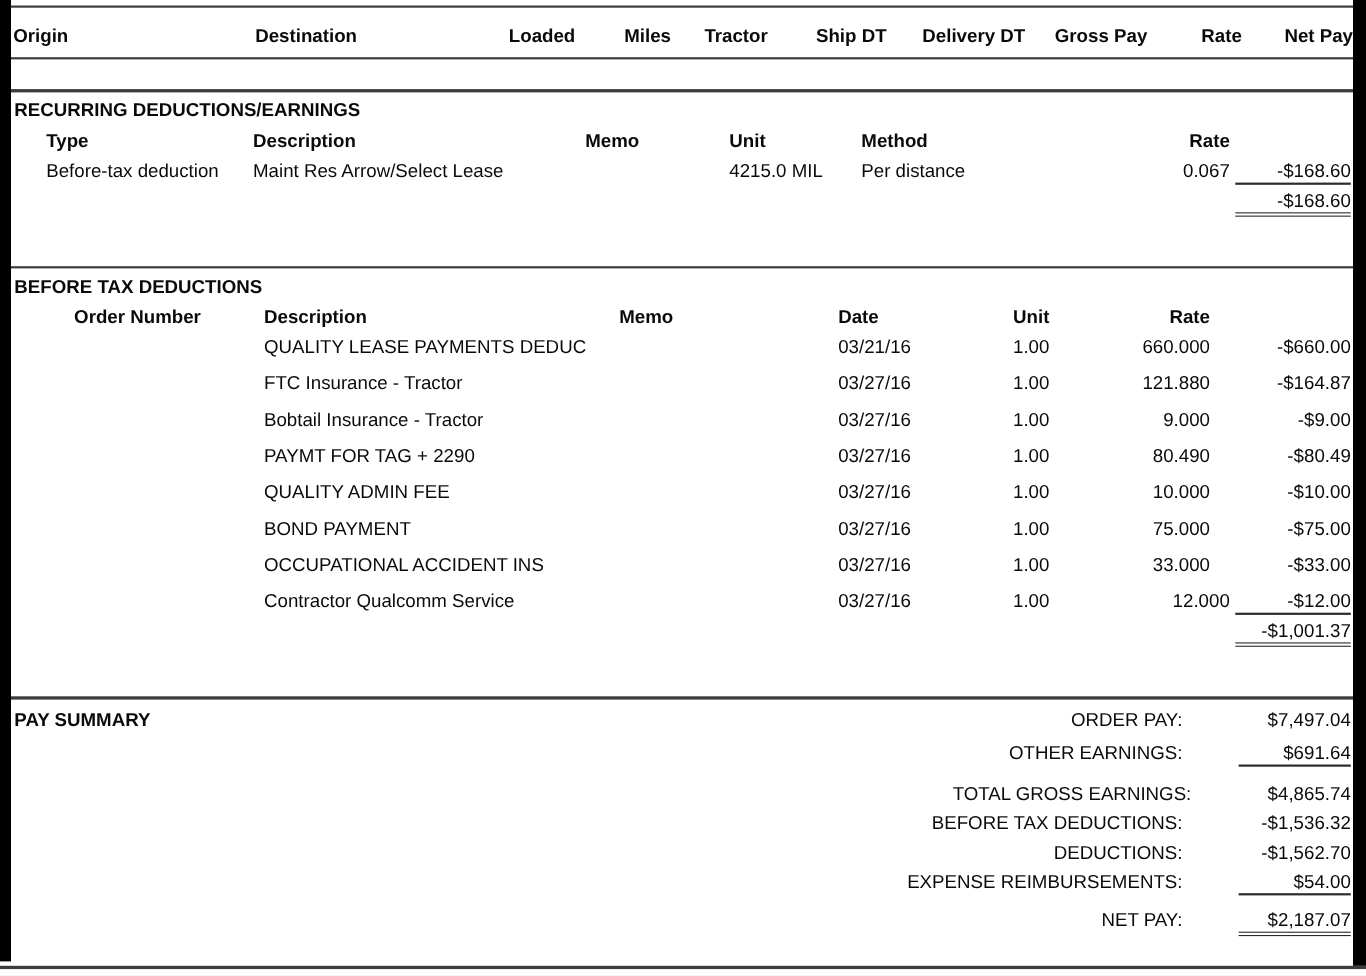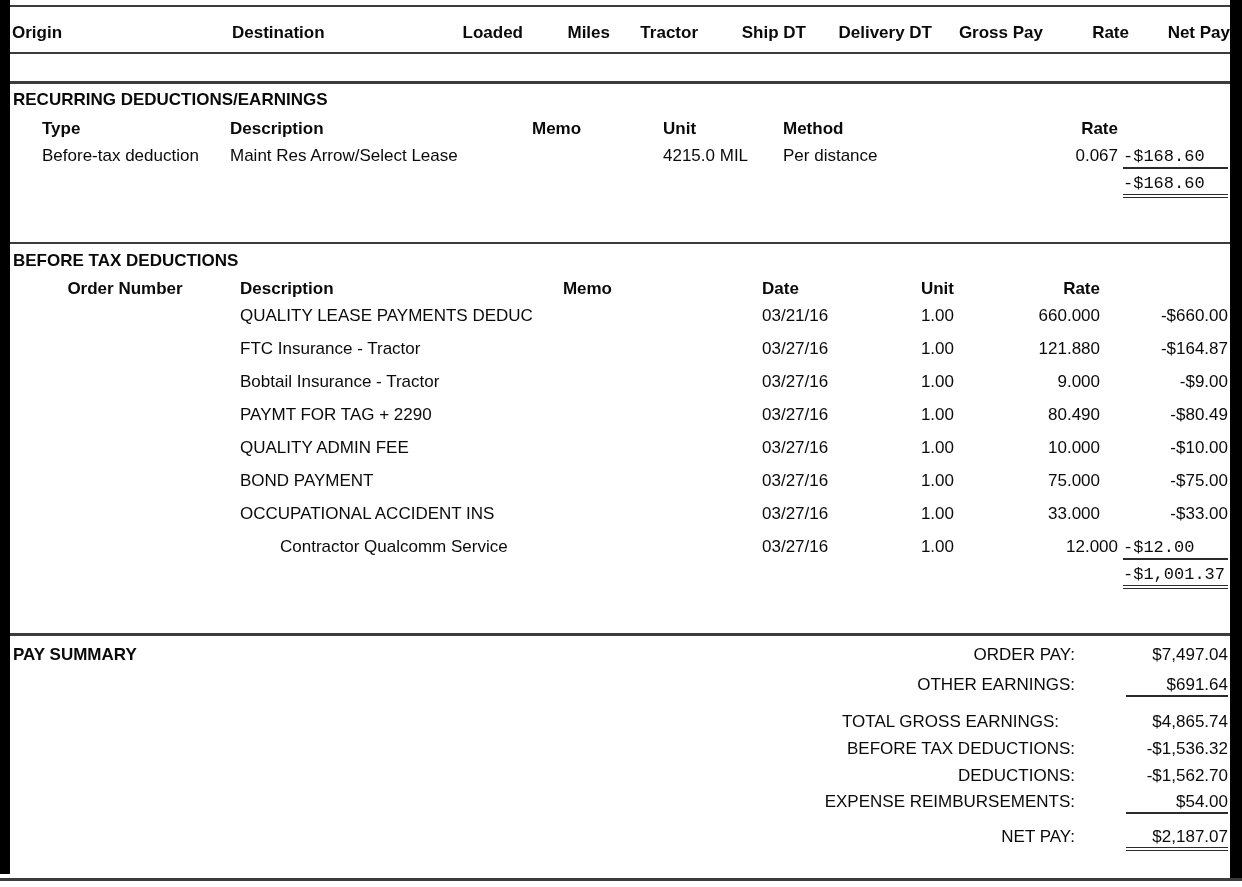--- a/index.html
+++ b/index.html
@@ -13,21 +13,21 @@
   .edgebar { position:absolute; background:var(--edge_bar,#000); }
   .rule { position:absolute; left:0; right:0; height:2px; background:var(--line,#3c3c3c); }
   .rule.heavy { height:3px; }
   .order-header {
     position:absolute; top:23px; left:10px; width:1220px; display:grid;
     grid-template-columns:220px 225px 68px 87px 88px 108px 126px 111px 86px 1fr;
     font-weight:bold;
   }
   .order-header .cl { text-align:left; padding-left:2px; }
   .order-header .cr { text-align:right; }
-  .amtbox { display:inline-block; width:105px; text-align:left;font-family:Liberation Mono, monospace; }
+  .amtbox { display:inline-block; width:105px; text-align:right; }
   .valbox { display:inline-block; width:102px; text-align:right; }
   .u1 { border-bottom:2px solid #2b2b2b; }
   .u2 { border-bottom:4px double #2b2b2b; }
   .ctr { text-align:center; }
 </style>
 </head>
 <body>
 
 <div class="page">
 
@@ -127,40 +127,40 @@
       <div class="abs" style="top:471px; right:14px;">-$75.00</div>
     </div>
     <div>
       <div class="abs" style="top:504px; left:240px;">OCCUPATIONAL ACCIDENT INS</div>
       <div class="abs" style="top:504px; left:762px;">03/27/16</div>
       <div class="abs" style="top:504px; right:288px;">1.00</div>
       <div class="abs" style="top:504px; right:142px;">33.000</div>
       <div class="abs" style="top:504px; right:14px;">-$33.00</div>
     </div>
     <div>
-      <div class="abs" style="top:537px; left:240px;margin-left:40px;">Contractor Qualcomm Service</div>
+      <div class="abs" style="top:537px; left:240px;">Contractor Qualcomm Service</div>
       <div class="abs" style="top:537px; left:762px;">03/27/16</div>
       <div class="abs" style="top:537px; right:288px;">1.00</div>
       <div class="abs" style="top:537px; right:124px;">12.000</div>
       <div class="abs" style="top:537px; right:14px;"><span class="amtbox u1">-$12.00</span></div>
     </div>
 
     <div class="abs" style="top:564px; right:14px;"><span class="amtbox u2">-$1,001.37</span></div>
   </div>
 
   <div>
     <div class="abs b" style="top:645px; left:13px;">PAY SUMMARY</div>
 
     <div class="abs" style="top:645px; right:167px;">ORDER PAY:</div>
     <div class="abs" style="top:645px; right:14px;"><span class="valbox">$7,497.04</span></div>
 
     <div class="abs" style="top:675px; right:167px;">OTHER EARNINGS:</div>
     <div class="abs" style="top:675px; right:14px;"><span class="valbox u1">$691.64</span></div>
 
-    <div class="abs" style="top:712px; right:183px;text-align:center;">TOTAL GROSS EARNINGS:</div>
+    <div class="abs" style="top:712px; right:159px;text-align:center;">TOTAL GROSS EARNINGS:</div>
     <div class="abs" style="top:712px; right:14px;"><span class="valbox">$4,865.74</span></div>
 
     <div class="abs" style="top:739px; right:167px;">BEFORE TAX DEDUCTIONS:</div>
     <div class="abs" style="top:739px; right:14px;"><span class="valbox">-$1,536.32</span></div>
 
     <div class="abs" style="top:766px; right:167px;">DEDUCTIONS:</div>
     <div class="abs" style="top:766px; right:14px;"><span class="valbox">-$1,562.70</span></div>
 
     <div class="abs" style="top:792px; right:167px;">EXPENSE REIMBURSEMENTS:</div>
     <div class="abs" style="top:792px; right:14px;"><span class="valbox u1">$54.00</span></div>

